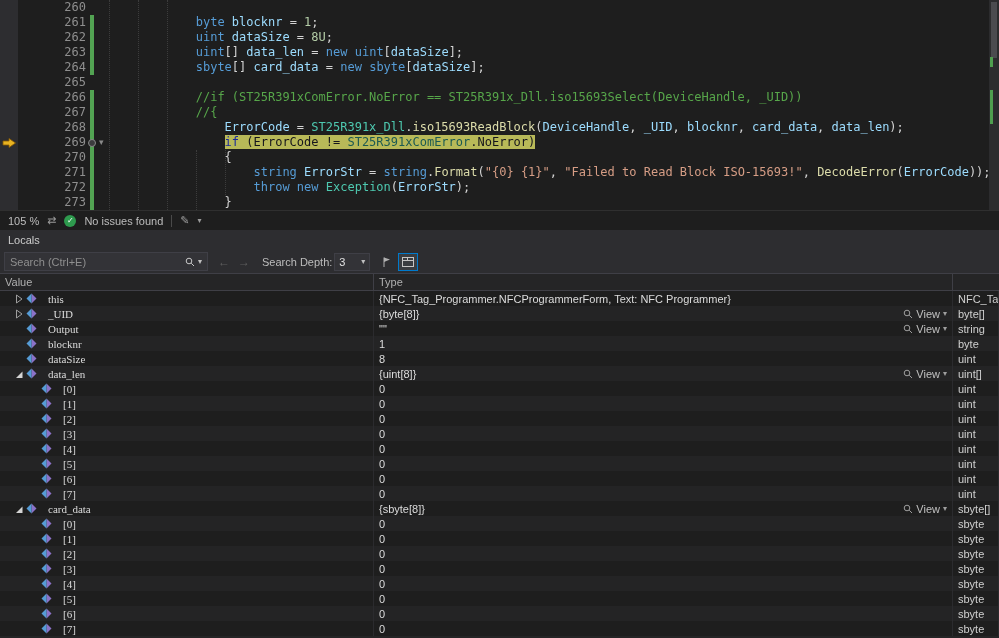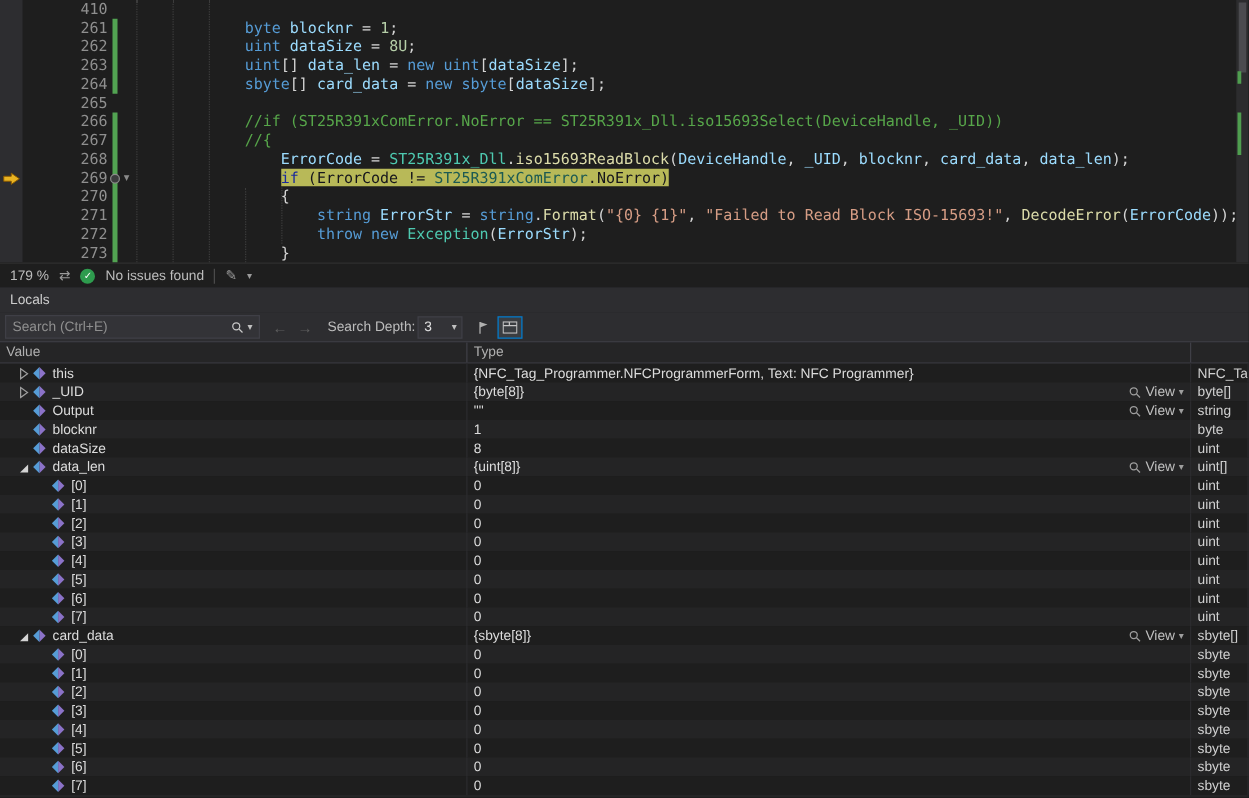--- a/index.html
+++ b/index.html
@@ -63,21 +63,21 @@
   .grid-header > div { line-height:16px; border-right:1px solid #3f3f46; overflow:hidden; }
   .gh-name { padding-left:18px; }
   .gh-val, .gh-type { padding-left:5px; }
   .grid-rows { background:#1e1e1e; }
   .grow { display:grid; grid-template-columns:374px 579px 46px; height:15px; background:#1e1e1e;
           color:#dcdcdc; font-size:11px; }
   .grow.alt { background:#242425; }
   .cell { display:flex; align-items:center; overflow:hidden; white-space:nowrap; border-right:1px solid #2b2b2e; }
   .name-cell .exp { width:14px; display:inline-flex; justify-content:center; flex:0 0 14px; }
   .name-cell .ficon { width:13px; flex:0 0 13px; display:inline-flex; }
-  .name-cell .nm { margin-left:3px; }
+  .name-cell .nm { margin-left:9px;font-family:Liberation Serif, serif; }
   .val-cell { justify-content:space-between; padding:0 5px 0 5px;align-items:center; }
   .view-widget { display:inline-flex; align-items:center; gap:3px; color:#c0c0c0; }
   .view-widget .vcaret { font-size:8px; color:#9e9e9e; }
   .type-cell { padding-left:5px; color:#d0d0d0; }
 </style>
 </head>
 <body>
 
 <div class="app">
 
@@ -86,21 +86,21 @@
     <div class="indent-guide" style="left:109px; height:210px;"></div>
     <div class="indent-guide" style="left:138px; height:210px;"></div>
     <div class="indent-guide" style="left:167px; height:210px;"></div>
     <div class="indent-guide" style="left:196px; top:150px; height:60px;"></div>
     <div class="indent-guide" style="left:225px; top:150px; height:45px;"></div>
     <div class="changebar" style="top:15px; height:60px;"></div>
     <div class="changebar" style="top:90px; height:120px;"></div>
 
     <div class="code-lines" id="code-lines">
         <div class="line">
-          <span class="ln">410</span>
+          <span class="ln">260</span>
           <span class="code"></span>
         </div>
         <div class="line">
           <span class="ln">261</span>
           <span class="code"><span class="tk-pln">            </span><span class="tk-kw">byte</span><span class="tk-pln"> </span><span class="tk-id">blocknr</span><span class="tk-pln"> = </span><span class="tk-num">1</span><span class="tk-pln">;</span></span>
         </div>
         <div class="line">
           <span class="ln">262</span>
           <span class="code"><span class="tk-pln">            </span><span class="tk-kw">uint</span><span class="tk-pln"> </span><span class="tk-id">dataSize</span><span class="tk-pln"> = </span><span class="tk-num">8U</span><span class="tk-pln">;</span></span>
         </div>
@@ -157,21 +157,21 @@
     </svg>
 
     <div class="v-scroll">
       <div class="v-thumb"></div>
       <div class="v-mark" style="top:57px; height:10px;"></div>
       <div class="v-mark" style="top:90px; height:34px;"></div>
     </div>
   </div>
 
   <div class="statusbar">
-    <span>179 %</span>
+    <span>105 %</span>
     <span class="sb-icon">⇄</span>
     <span class="sb-check">✓</span>
     <span>No issues found</span>
     <span class="sb-sep"></span>
     <span class="sb-icon">✎</span>
     <span class="sb-caret">▾</span>
   </div>
 
   <div class="locals">
     <div class="panel-title">Locals</div>

